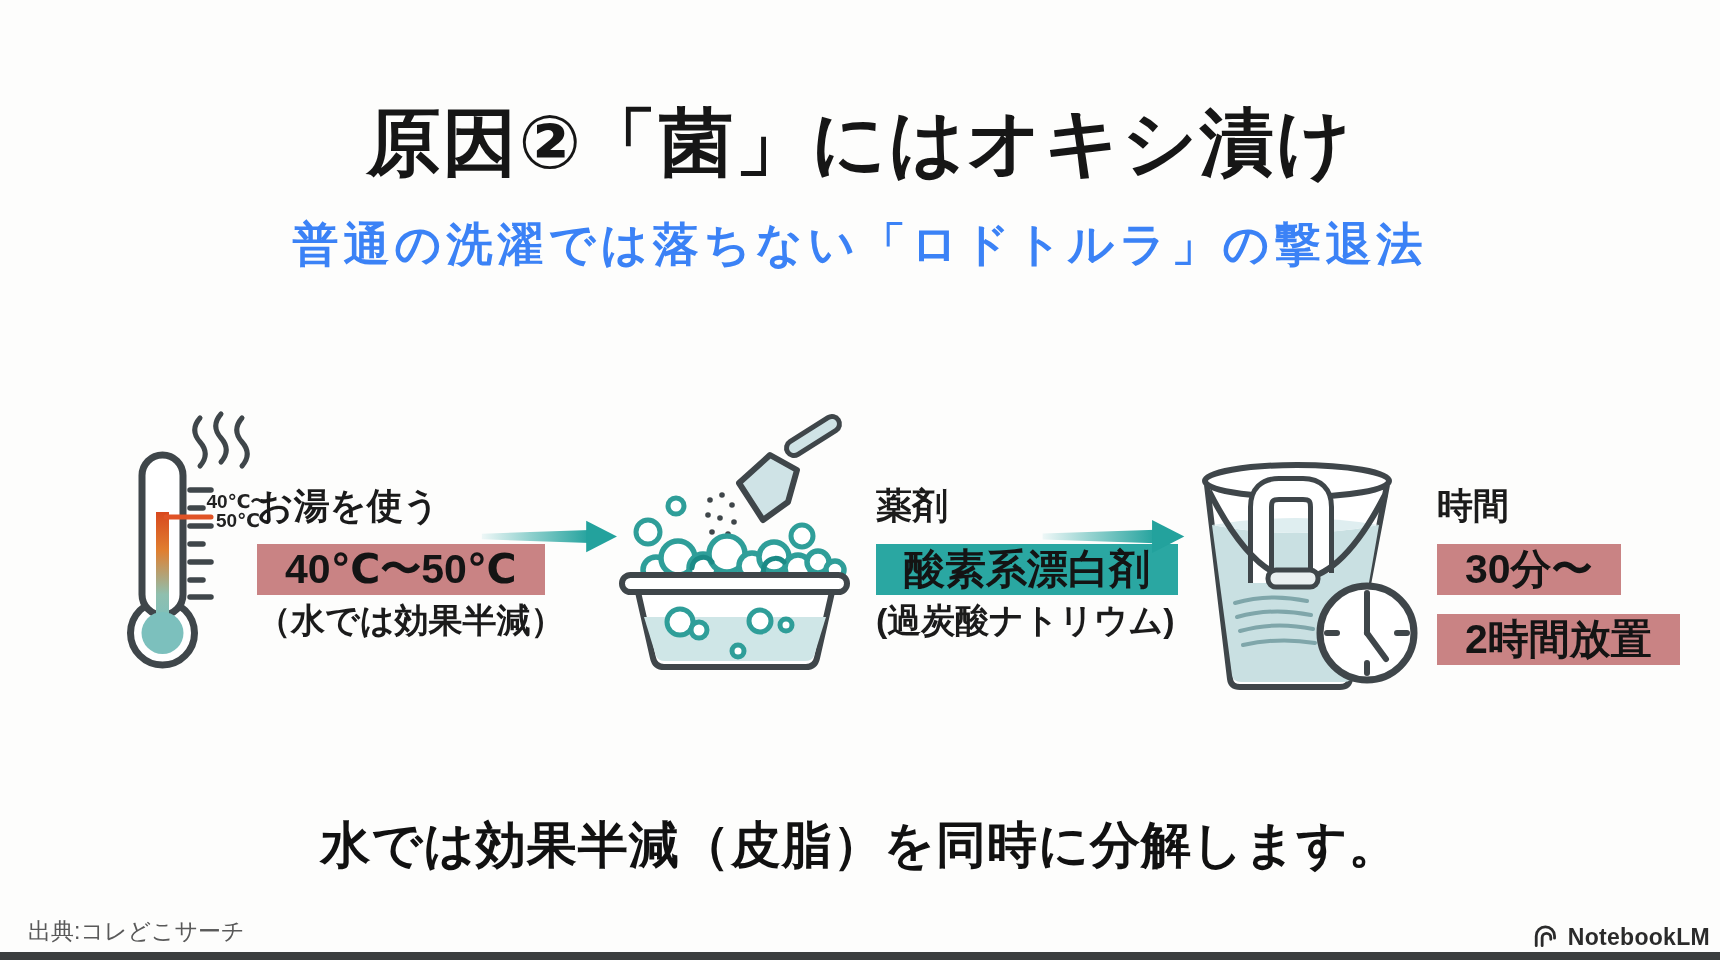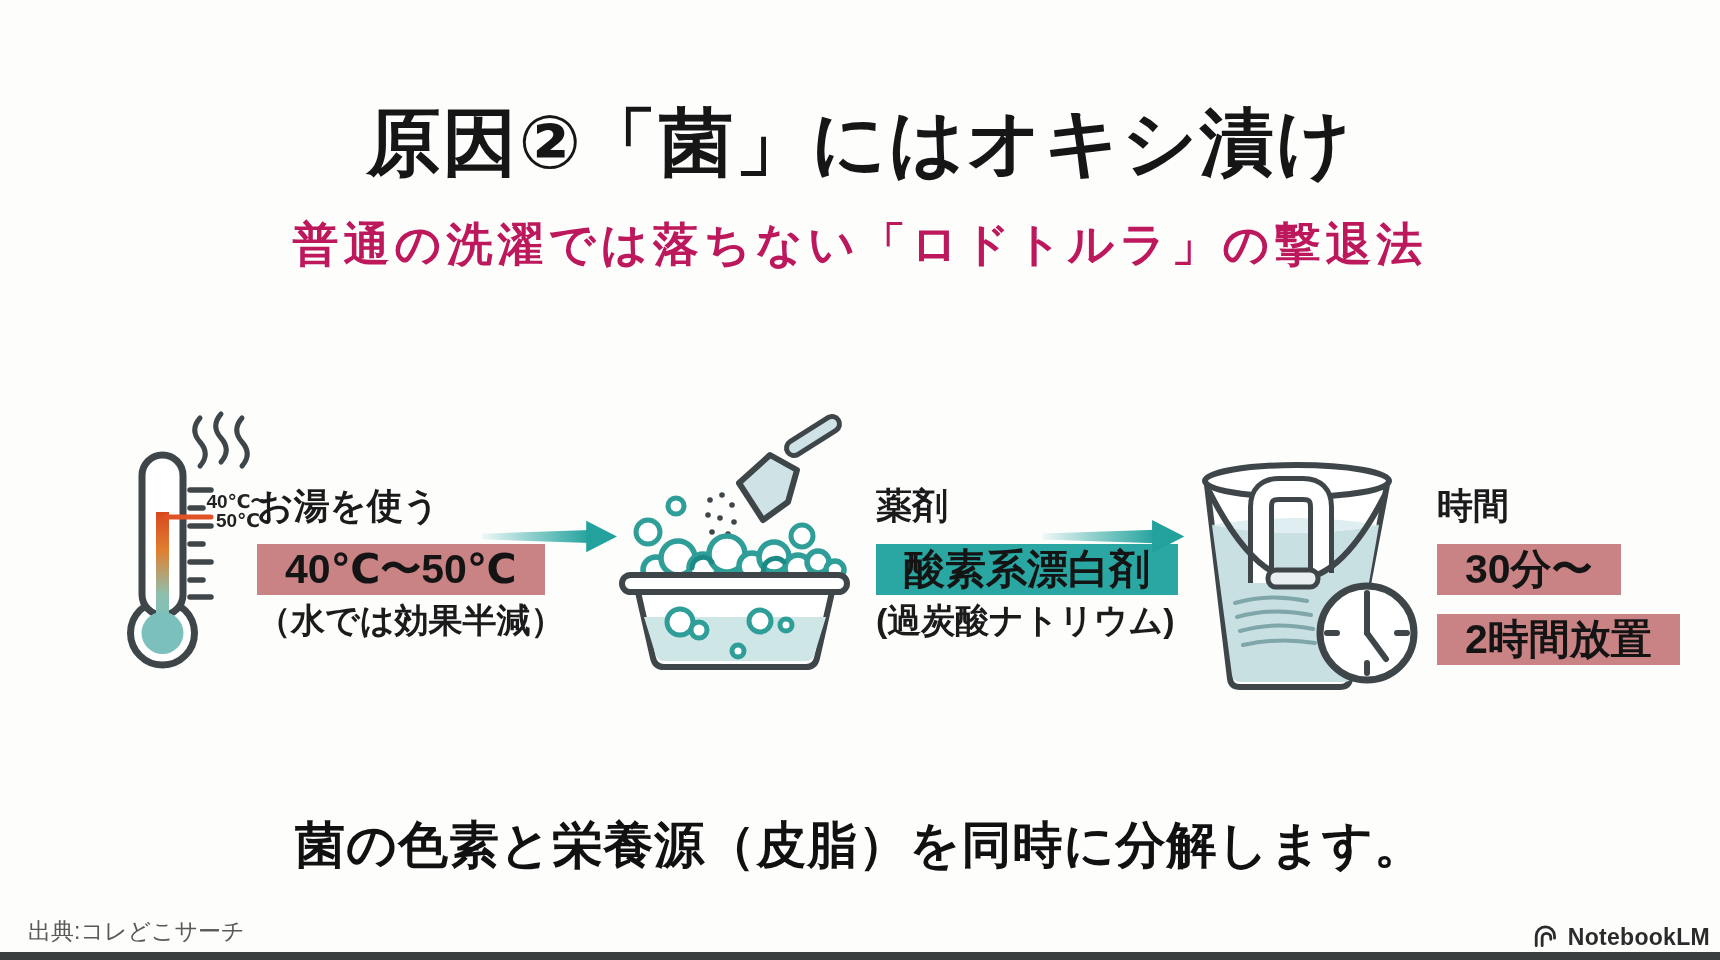--- a/index.html
+++ b/index.html
@@ -6,21 +6,21 @@
     --background:#fdfdfc; --text:#161616; --accent-teal:#2aa7a2;
     --highlight-pink:#c98384; --outline:#3f464a; --bubble-teal:#2f9e99;
     --water-fill:#cfe6e7; --footer-text:#595959; --bottom-bar:#3a3d3e;
   }
   *{margin:0;padding:0;box-sizing:border-box;}
   body{font-family:"Liberation Sans","DejaVu Sans",sans-serif;background:#e8e8e8;}
   .slide{position:relative;width:1720px;height:960px;background:var(--background);overflow:hidden;}
   .title{position:absolute;top:102px;left:0;width:100%;text-align:center;
     font-size:74px;font-weight:900;color:var(--text);letter-spacing:2px;line-height:1.1;}
   .subtitle{position:absolute;top:214px;left:0;width:100%;text-align:center;
-    font-size:46px;font-weight:800;color:#be185d;letter-spacing:5px;}
+    font-size:46px;font-weight:800;color:#3b82f6;letter-spacing:5px;}
   .step{position:absolute;top:487px;}
   .step-label{font-size:36px;font-weight:800;color:#1b1b1b;line-height:1.05;}
   .hl-row{margin-top:19px;}
   .hl-row.second{}
   .hl{display:inline-block;font-size:41px;font-weight:800;color:#141414;line-height:1.05;padding:4px 28px;}
   .hl.pink{background:var(--highlight-pink);}
   .hl.teal{background:var(--accent-teal);}
   .step-note{margin-top:8px;font-size:34px;font-weight:700;color:#1b1b1b;line-height:1.05;}
   .thermo-scale{position:absolute;left:206px;top:492px;width:64px;text-align:center;
     font-size:19px;font-weight:700;color:#222;line-height:19px;}
@@ -189,21 +189,21 @@
         <line x1="172" y1="178" x2="191" y2="204"></line>
     </g>
   </svg>
 
   <div class="step" style="left:1437px;">
     <div class="step-label">時間</div>
     <div class="hl-row"><span class="hl pink">30分〜</span></div>
     <div class="hl-row second"><span class="hl pink">2時間放置</span></div>
   </div>
 
-  <div class="conclusion">菌の色素と栄養源（皮脂）を同時に分解します。</div>
+  <div class="conclusion">水では効果半減（皮脂）を同時に分解します。</div>
 
   <div class="source">出典:コレどこサーチ</div>
 
   <div class="brand">
     <svg style="position:static;" width="28" height="24" viewBox="0 0 26 22">
       <g fill="none" stroke="#2b2b2b" stroke-width="2.6" stroke-linecap="round">
         <path d="M3,20 L3,11 A8.5,8.5 0 0 1 20,11 L20,13"></path>
         <path d="M8.5,20 L8.5,12.5 A4,4 0 0 1 16.5,12.5 L16.5,14"></path>
       </g>
     </svg>

